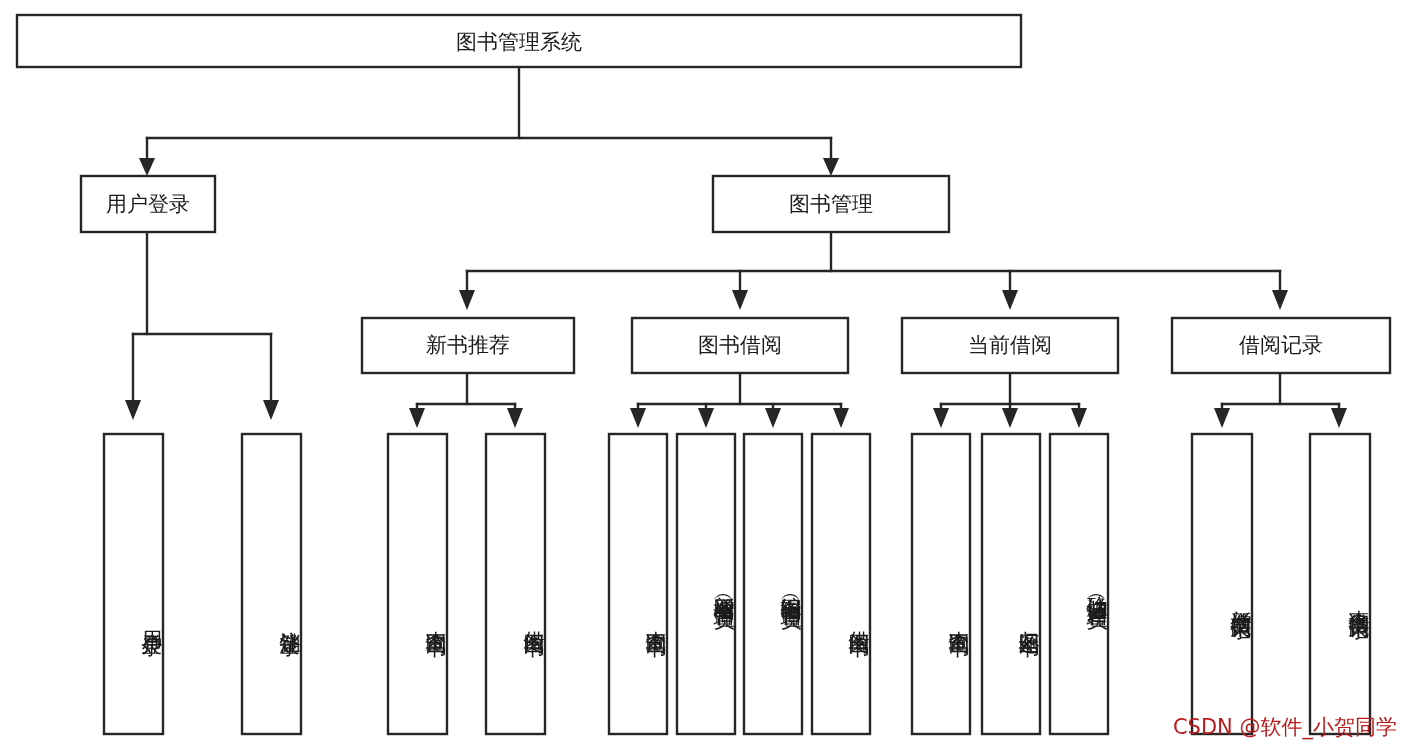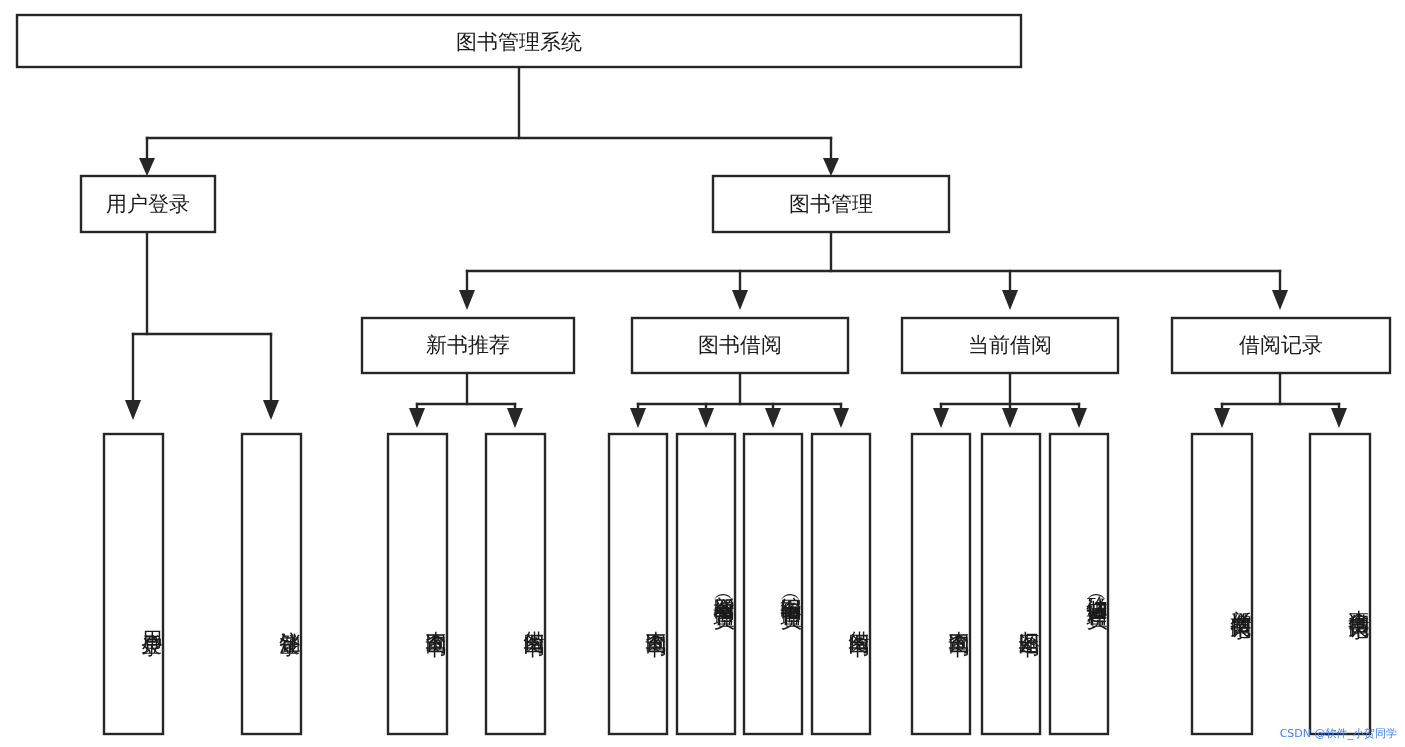--- a/index.html
+++ b/index.html
@@ -59,22 +59,22 @@
     align-items: flex-start;
     justify-content: center;
     white-space: nowrap;
     pointer-events: none;
   }
   .watermark {
     position: absolute;
     right: 8px;
     bottom: 6px;
     font-family: "DejaVu Sans", "Liberation Sans", sans-serif;
-    font-size: 11px;
-    color: #3b82f6;
+    font-size: 21px;
+    color: #b91c1c;
     white-space: nowrap;
     user-select: none;
   }
 </style>
 </head>
 <body>
 
 <div id="stage">
 
   <svg id="diagram-svg" viewBox="0 0 1405 747">

